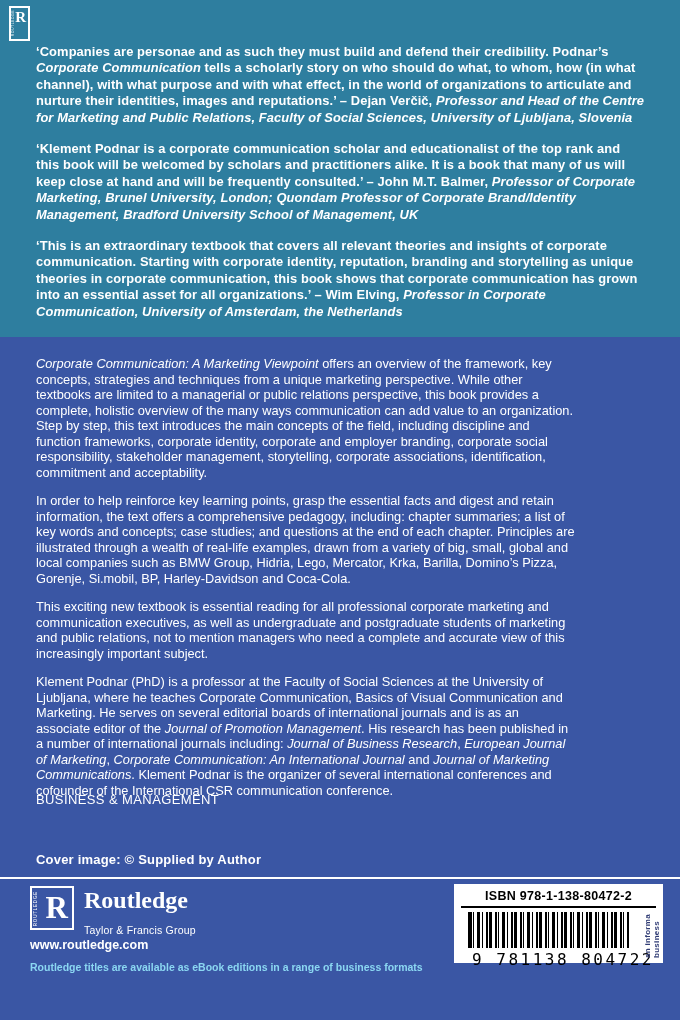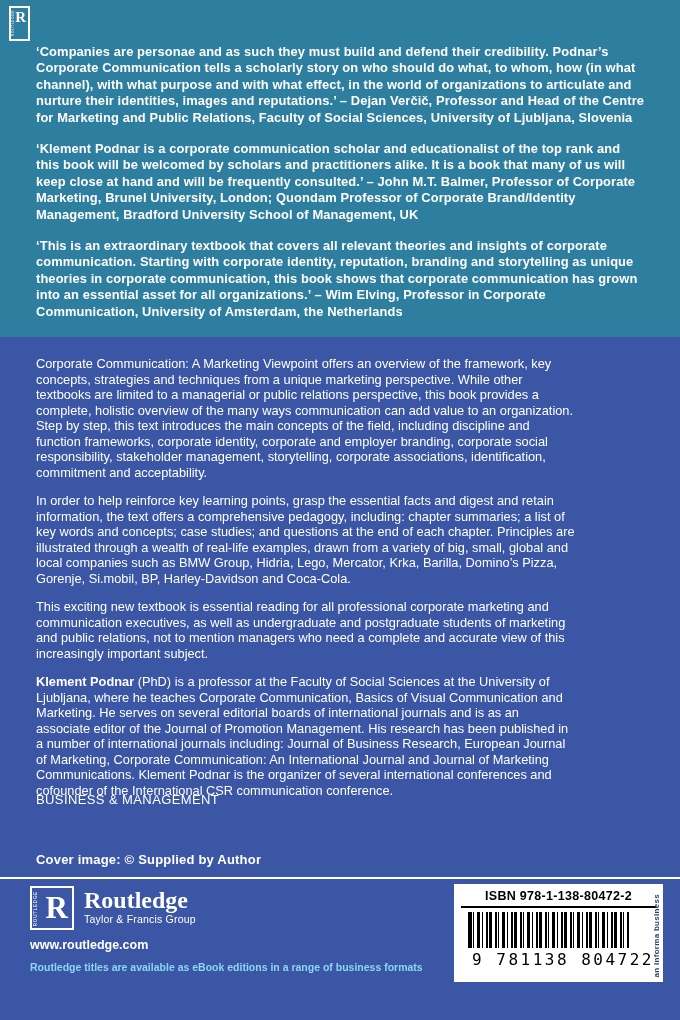--- a/index.html
+++ b/index.html
@@ -23,22 +23,22 @@
   .corner-logo .corner-vert{
     position:absolute;left:0px;top:2px;
     writing-mode:vertical-rl;transform:rotate(180deg);
     font-size:3.5px;letter-spacing:.5px;color:#fff;
   }
   .quotes{padding:44px 34px 0 36px;}
   .quote{
     margin:0 0 15px 0;font-weight:bold;
     font-size:12.9px;line-height:16.4px;letter-spacing:.1px;
   }
-  .it{}
-  .b{font-weight:bold;}
+  .it{font-style:italic;}
+  .b{font-weight:normal;}
   .bottom-section{
     position:absolute;top:337px;left:0;width:612px;height:683px;
     background:#3a56a4;
   }
   .blurb{padding:19px 36px 0 36px;font-size:12.8px;line-height:15.5px;}
   .blurb p{margin:0 0 13px 0;}
   .category{
     position:absolute;left:36px;top:792px;
     font-size:13px;font-weight:normal;letter-spacing:.4px;
   }
@@ -58,25 +58,25 @@
   }
   .logo-mark .logo-vert{
     position:absolute;left:1px;top:3px;
     writing-mode:vertical-rl;transform:rotate(180deg);
     font-size:4.5px;letter-spacing:.8px;color:#fff;
   }
   .wordmark{margin-left:10px;padding-top:2px;}
   .wordmark .pub-name{
     font-family:"Liberation Serif",serif;font-weight:bold;font-size:24px;line-height:24px;
   }
-  .wordmark .pub-group{font-size:10.5px;margin-top:1px;letter-spacing:.2px;}
+  .wordmark .pub-group{font-size:10.5px;margin-top:12px;letter-spacing:.2px;}
   .website{position:absolute;left:30px;top:938px;font-size:12.5px;font-weight:600;}
   .ebook-note{position:absolute;left:30px;top:961px;font-size:10.5px;font-weight:bold;color:#8bd7f2;}
   .isbn-box{
-    position:absolute;left:454px;top:884px;width:209px;height:98px;
+    position:absolute;left:454px;top:884px;width:209px;height:79px;
     background:#fff;color:#000;box-sizing:border-box;
   }
   .isbn-label{font-size:12.5px;font-weight:bold;text-align:center;padding-top:5px;letter-spacing:.3px;}
   .isbn-sep{height:2px;background:#000;margin:3px 7px 0 7px;}
   .barcode{
     height:36px;margin:4px 34px 0 14px;
     background:repeating-linear-gradient(90deg,
       #000 0 2px,#fff 2px 3px,
       #000 3px 4px,#fff 4px 7px,
       #000 7px 10px,#fff 10px 12px,

